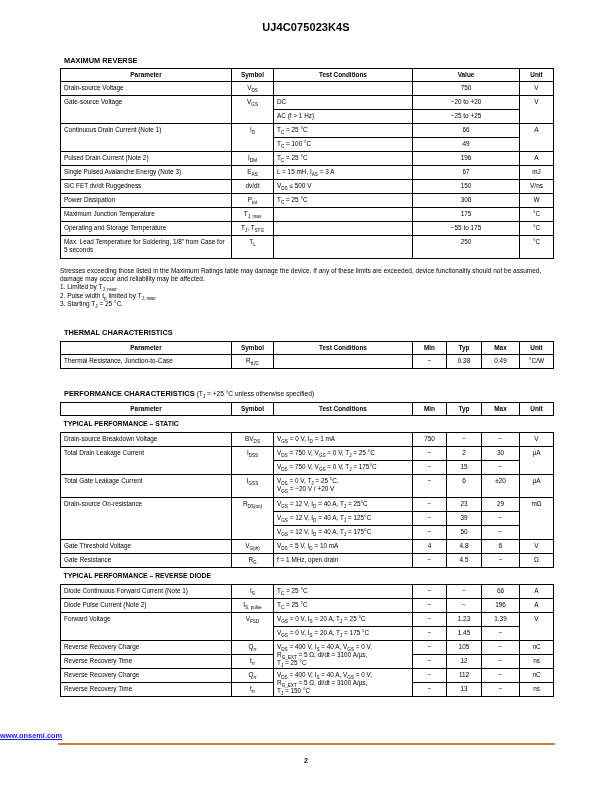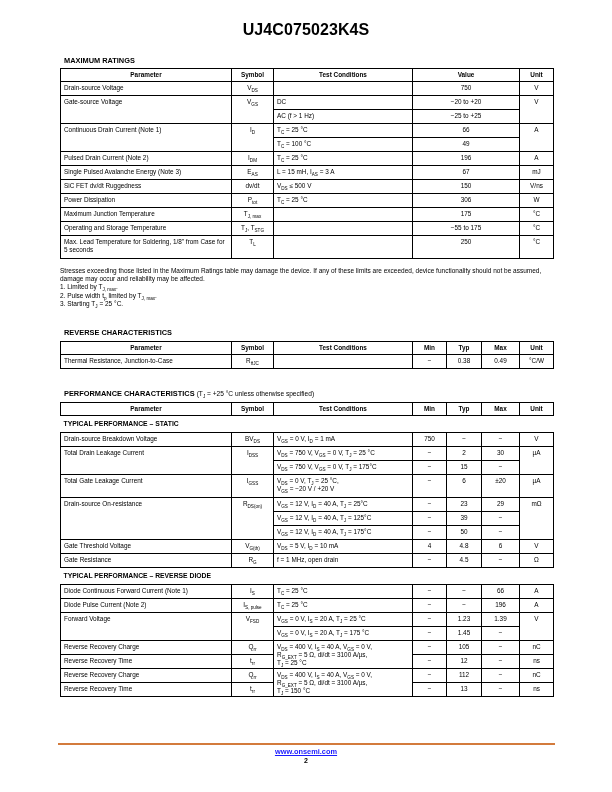--- a/index.html
+++ b/index.html
@@ -1,45 +1,45 @@
 <!DOCTYPE html>
 <html><head>
 <meta charset="utf-8">
 <style>
   html, body { margin: 0; padding: 0; background: #ffffff; }
   body { width: 612px; height: 792px; position: relative; overflow: hidden;
          font-family: "Liberation Sans", sans-serif; color: #000; }
   .title { position: absolute; top: 21px; left: 0; width: 612px; text-align: center;
-           font-weight: bold; font-size: 16px; letter-spacing: 0.1px; }
+           font-weight: bold; font-size: 11px; letter-spacing: 0.1px; }
   .sec-head { position: absolute; left: 64px; font-weight: bold; font-size: 7.4px; }
   .sec-head .sub { font-weight: normal; font-size: 6.6px; }
   table { position: absolute; left: 60px; width: 493px; border-collapse: collapse;
           font-size: 6.4px; table-layout: fixed; }
   td, th { border: 0.8px solid #000; padding: 0 3px; vertical-align: top; line-height: 8px; }
   th { font-weight: bold; text-align: center; height: 12px; vertical-align: middle; }
   td { height: 11px; padding-top: 2px; }
   td.c { text-align: center; }
   td.tall { height: 20px; }
   .subsec td { border-left: none; border-right: none; font-weight: bold; font-size: 6.8px;
                padding-top: 4px; height: 12px; }
   sub { font-size: 4.6px; vertical-align: -1.5px; line-height: 0; }
   .notes { position: absolute; left: 60px; top: 267px; width: 500px; font-size: 6.5px; line-height: 8.2px; }
   .notes p { margin: 0; }
   .footer-line { position: absolute; left: 58px; top: 743px; width: 497px; height: 2px; background: #d37b3c; }
-  .footer-link { position: absolute; top: 747px; left: 0; width: 612px; text-align: center;
+  .footer-link { position: absolute; top: 731px; left: 0; width: 612px; text-align: left;
                  font-size: 7.4px; font-weight: bold; color: #1a1aff; text-decoration: underline; }
   .page-num { position: absolute; top: 757px; left: 0; width: 612px; text-align: center;
               font-size: 7px; font-weight: bold; }
 </style>
 </head>
 <body>
 
 <div class="title">UJ4C075023K4S</div>
 
-<div class="sec-head" style="top:56px">MAXIMUM RATINGS</div>
+<div class="sec-head" style="top:56px">MAXIMUM REVERSE</div>
 <table style="top:68px">
   <colgroup>
       <col style="width:171px">
       <col style="width:42px">
       <col style="width:139px">
       <col style="width:107px">
       <col style="width:34px">
     </colgroup>
   <thead>
       <tr>
@@ -134,21 +134,21 @@
 
 <div class="notes">
   <p>Stresses exceeding those listed in the Maximum Ratings table may damage the device. If any of these limits are exceeded, device functionality should not be assumed, damage may occur and reliability may be affected.</p>
   <div id="note-items">
       <p>1.  Limited by  T<sub>J, max</sub>.</p>
       <p>2.  Pulse width t<sub>p</sub> limited by T<sub>J, max</sub>.</p>
       <p>3.  Starting T<sub>J</sub> = 25 °C.</p>
     </div>
 </div>
 
-<div class="sec-head" style="top:328px">REVERSE CHARACTERISTICS</div>
+<div class="sec-head" style="top:328px">THERMAL CHARACTERISTICS</div>
 <table style="top:341px">
   <colgroup>
       <col style="width:171px">
       <col style="width:42px">
       <col style="width:139px">
       <col style="width:34px">
       <col style="width:35px">
       <col style="width:38px">
       <col style="width:34px">
     </colgroup>

